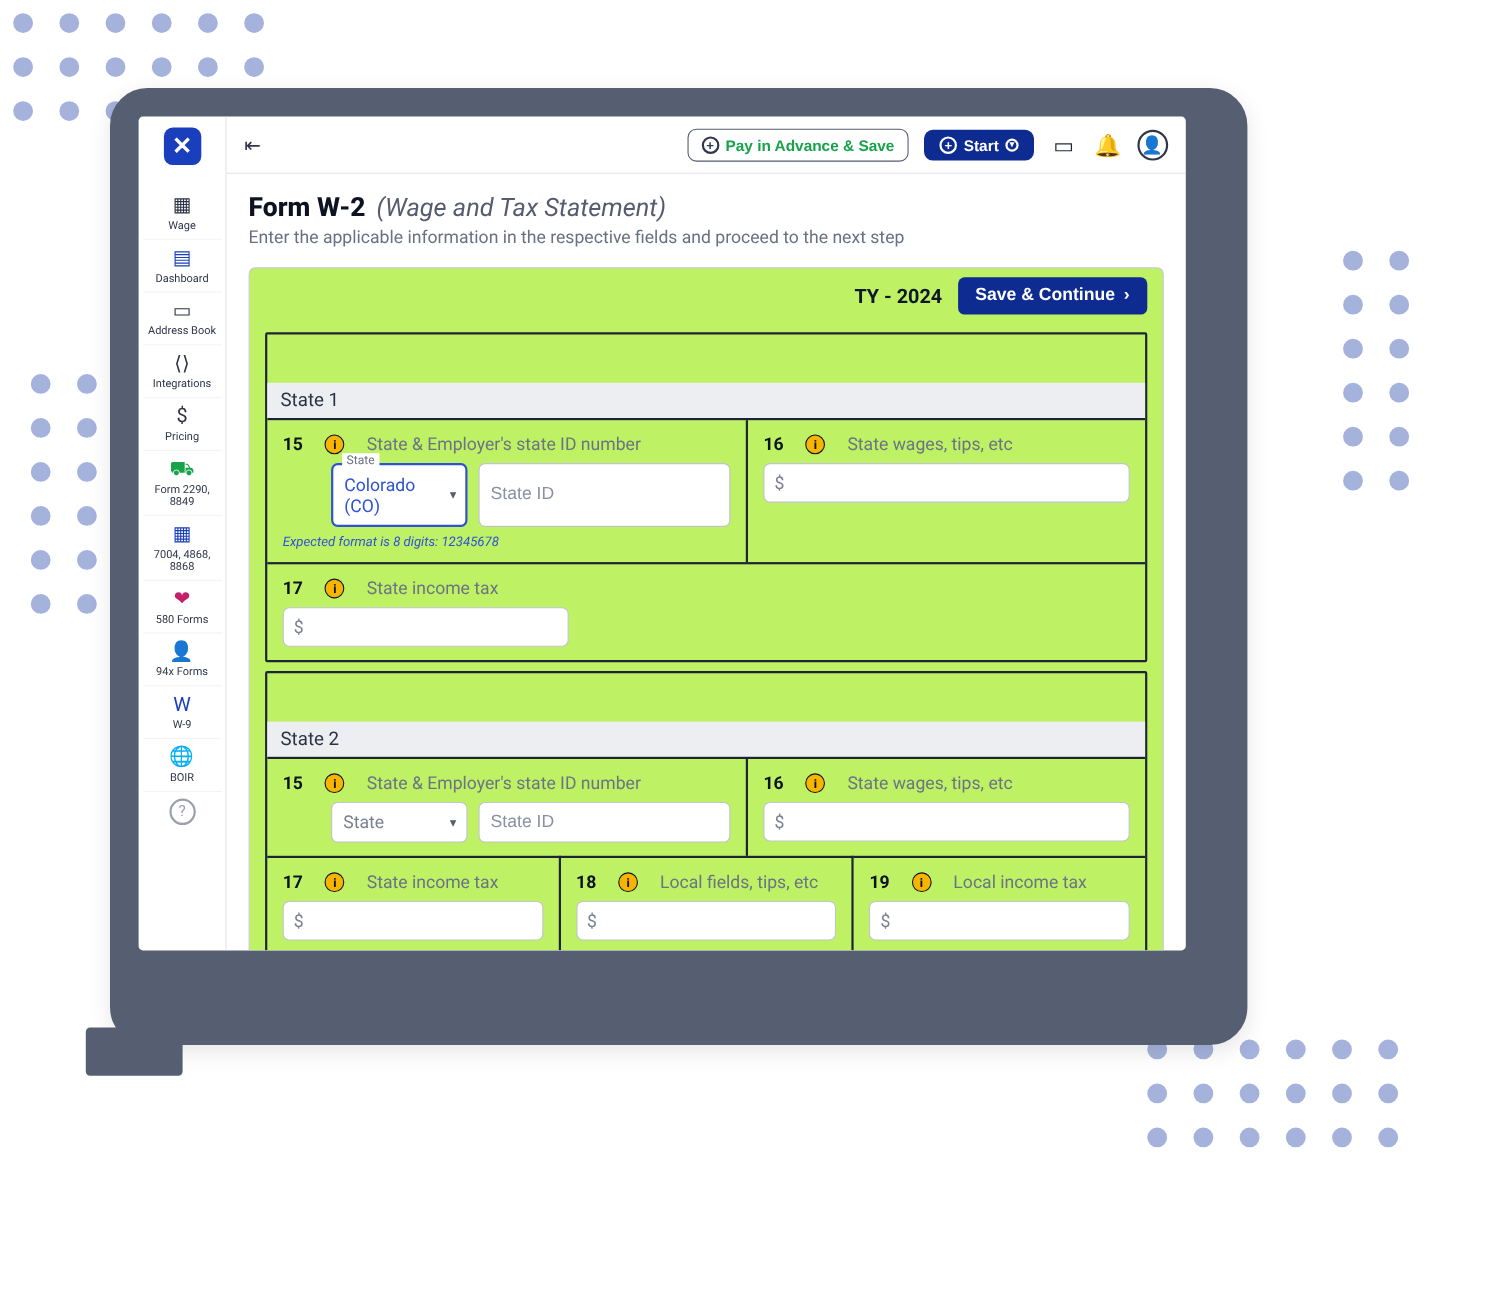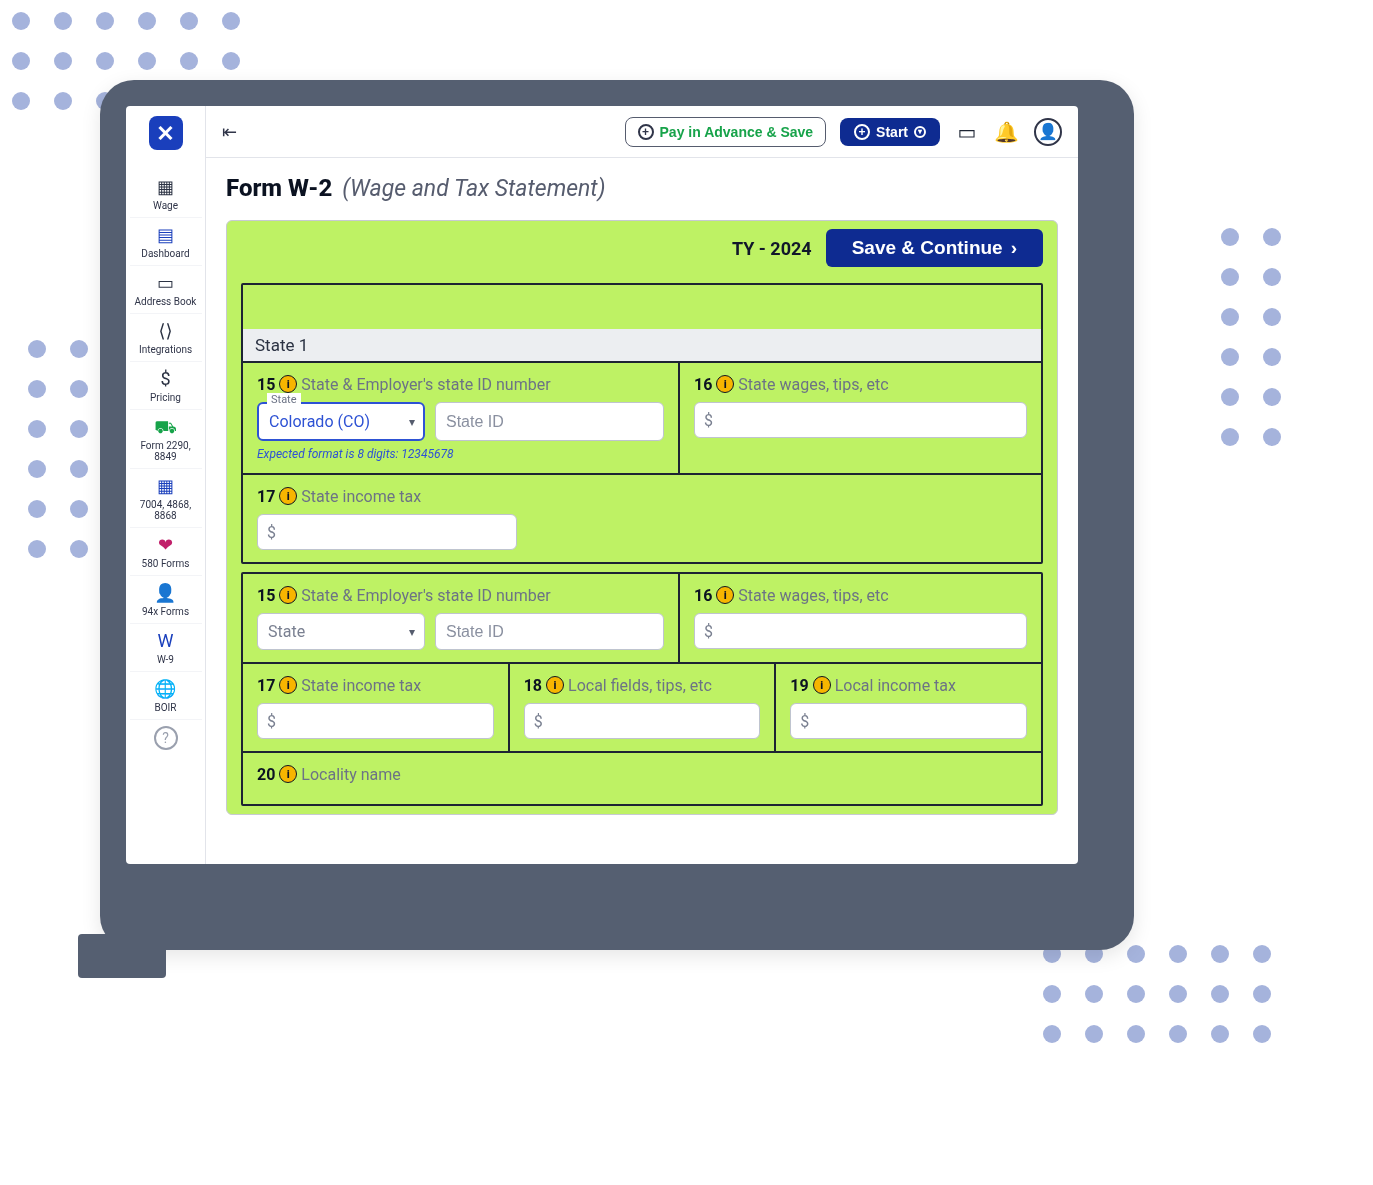--- a/index.html
+++ b/index.html
@@ -76,36 +76,36 @@
   .top-icon{ width:26px; text-align:center; font-size:20px; color:#1d2433;}
   .avatar{ width:28px;height:28px;border:2px solid #303549;border-radius:50%; display:flex;align-items:center;justify-content:center;font-size:16px;}
   
   .content{ flex:1; padding:16px 20px; overflow:hidden;}
   .page-title{ font-size:24px; font-weight:800; color:#0b1221; display:flex; align-items:baseline; gap:10px;}
   .page-title em{ font-weight:400; font-style:italic; font-size:23px; color:#565c6e;}
   .page-sub{ font-size:16px; color:#6a7082; margin-top:4px;}
   .card{ margin-top:18px; border:1px solid #c7cad2; border-radius:6px; background:#bef264;}
   .card-head{ display:flex;justify-content:flex-end;align-items:center; gap:14px; padding:8px 14px; }
   .ty{ font-size:18px; font-weight:700; color:#11172a;}
-  .save-btn{ background:#0e2b91; color:#fff; border:none; border-radius:6px; padding:8px 26px; font-size:19px; font-weight:700; display:flex; align-items:center; gap:8px;}
+  .save-btn{ background:#0e2b91; color:#fff; border:none; border-radius:6px; padding:8px 16px; font-size:16px; font-weight:700; display:flex; align-items:center; gap:8px;}
   .section{ border:2px solid #1d2433; margin:8px 14px; border-radius:2px;}
   .section-head{ background:#eceef1; border-bottom:2px solid #1d2433; padding:6px 12px; font-size:17px; color:#2b3243;margin-top:44px;}
   .row{ display:flex;}
   .cell{ padding:12px 14px; border-right:2px solid #1d2433;}
   .cell:last-child{ border-right:none;}
   .cell.half{ flex:1;}
   .cell.col60{ flex:1.1;}
   .cell.col40{ flex:.9;}
   .cell.third{ flex:1;}
   .row + .row .cell{ border-top:2px solid #1d2433;}
-  .fld-label{ display:flex; align-items:flex-start; gap:4px; font-size:16px; color:#6c7385; margin-bottom:8px;}
+  .fld-label{ display:flex; align-items:flex-end; gap:20px; font-size:16px; color:#6c7385; margin-bottom:8px;}
   .fld-label b{ color:#0b1221; font-weight:700;}
   .info{ width:18px;height:18px;border-radius:50%;background:#f7b500; color:#101520; font-size:11px; font-weight:800; display:flex;align-items:center;justify-content:center;border:1px solid #101520;}
   .inline-fields{ display:flex; gap:10px;}
-  .sel-wrap{ position:relative; flex:1;}
+  .sel-wrap{ position:relative; flex:1;margin-left:44px;}
   .sel-wrap.active .sel{ border:2px solid #2e52d4; color:#2e52d4;}
   .sel-wrap .legend{ position:absolute; top:-9px; left:10px; background:#fff; padding:0 4px; font-size:11px; color:#6c7385;}
   .sel{ width:100%; border:1px solid #bfc4cf; border-radius:6px; padding:8px 30px 8px 10px; font-size:16px; color:#7a8091; background:#fff;}
   .sel-caret{ position:absolute; right:10px; top:50%; transform:translateY(-50%); color:#565c6e; font-size:12px;}
   .txt{ flex:1.2; border:1px solid #bfc4cf; border-radius:6px; padding:8px 10px; font-size:16px; color:#2b3243;}
   .txt::placeholder{ color:#8a90a0;}
   .hint{ font-size:12px; color:#2e52d4; font-style:italic; margin-top:6px;}
   .money{ position:relative; max-width:260px;}
   .money .cur{ position:absolute; left:10px; top:50%; transform:translateY(-50%); color:#7a8091; font-size:16px;}
   .money input{ width:100%; border:1px solid #bfc4cf; border-radius:6px; padding:8px 10px 8px 24px; font-size:16px;}
@@ -221,20 +221,21 @@
         <span class="top-icon">▭</span>
         <span class="top-icon">🔔</span>
         <span class="avatar">👤</span>
       </div>
 
       <div class="content">
         <div class="page-title">
           <span>Form W-2</span>
           <em>(Wage and Tax Statement)</em>
         </div>
+        <div class="page-sub">Enter the applicable information in the respective fields and proceed to the next step</div>
 
         <div class="card">
           <div class="card-head">
             <span class="ty">TY - 2024</span>
             <button class="save-btn">
               <span>Save &amp; Continue</span>
               <span>›</span>
             </button>
           </div>
 
@@ -272,20 +273,21 @@
                     <b>17</b>
                     <span class="info">i</span>
                     <span>State income tax</span>
                   </div>
                 <div class="money"><span class="cur">$</span><input style=""></div>
               </div>
             </div>
           </div>
 
           <div class="section">
+            <div class="section-head">State 2</div>
             <div class="row">
               <div class="cell col60">
                 <div class="fld-label">
                     <b>15</b>
                     <span class="info">i</span>
                     <span>State &amp; Employer's state ID number</span>
                   </div>
                 <div class="inline-fields">
                   <div class="sel-wrap">
                     <div class="sel">State</div>

